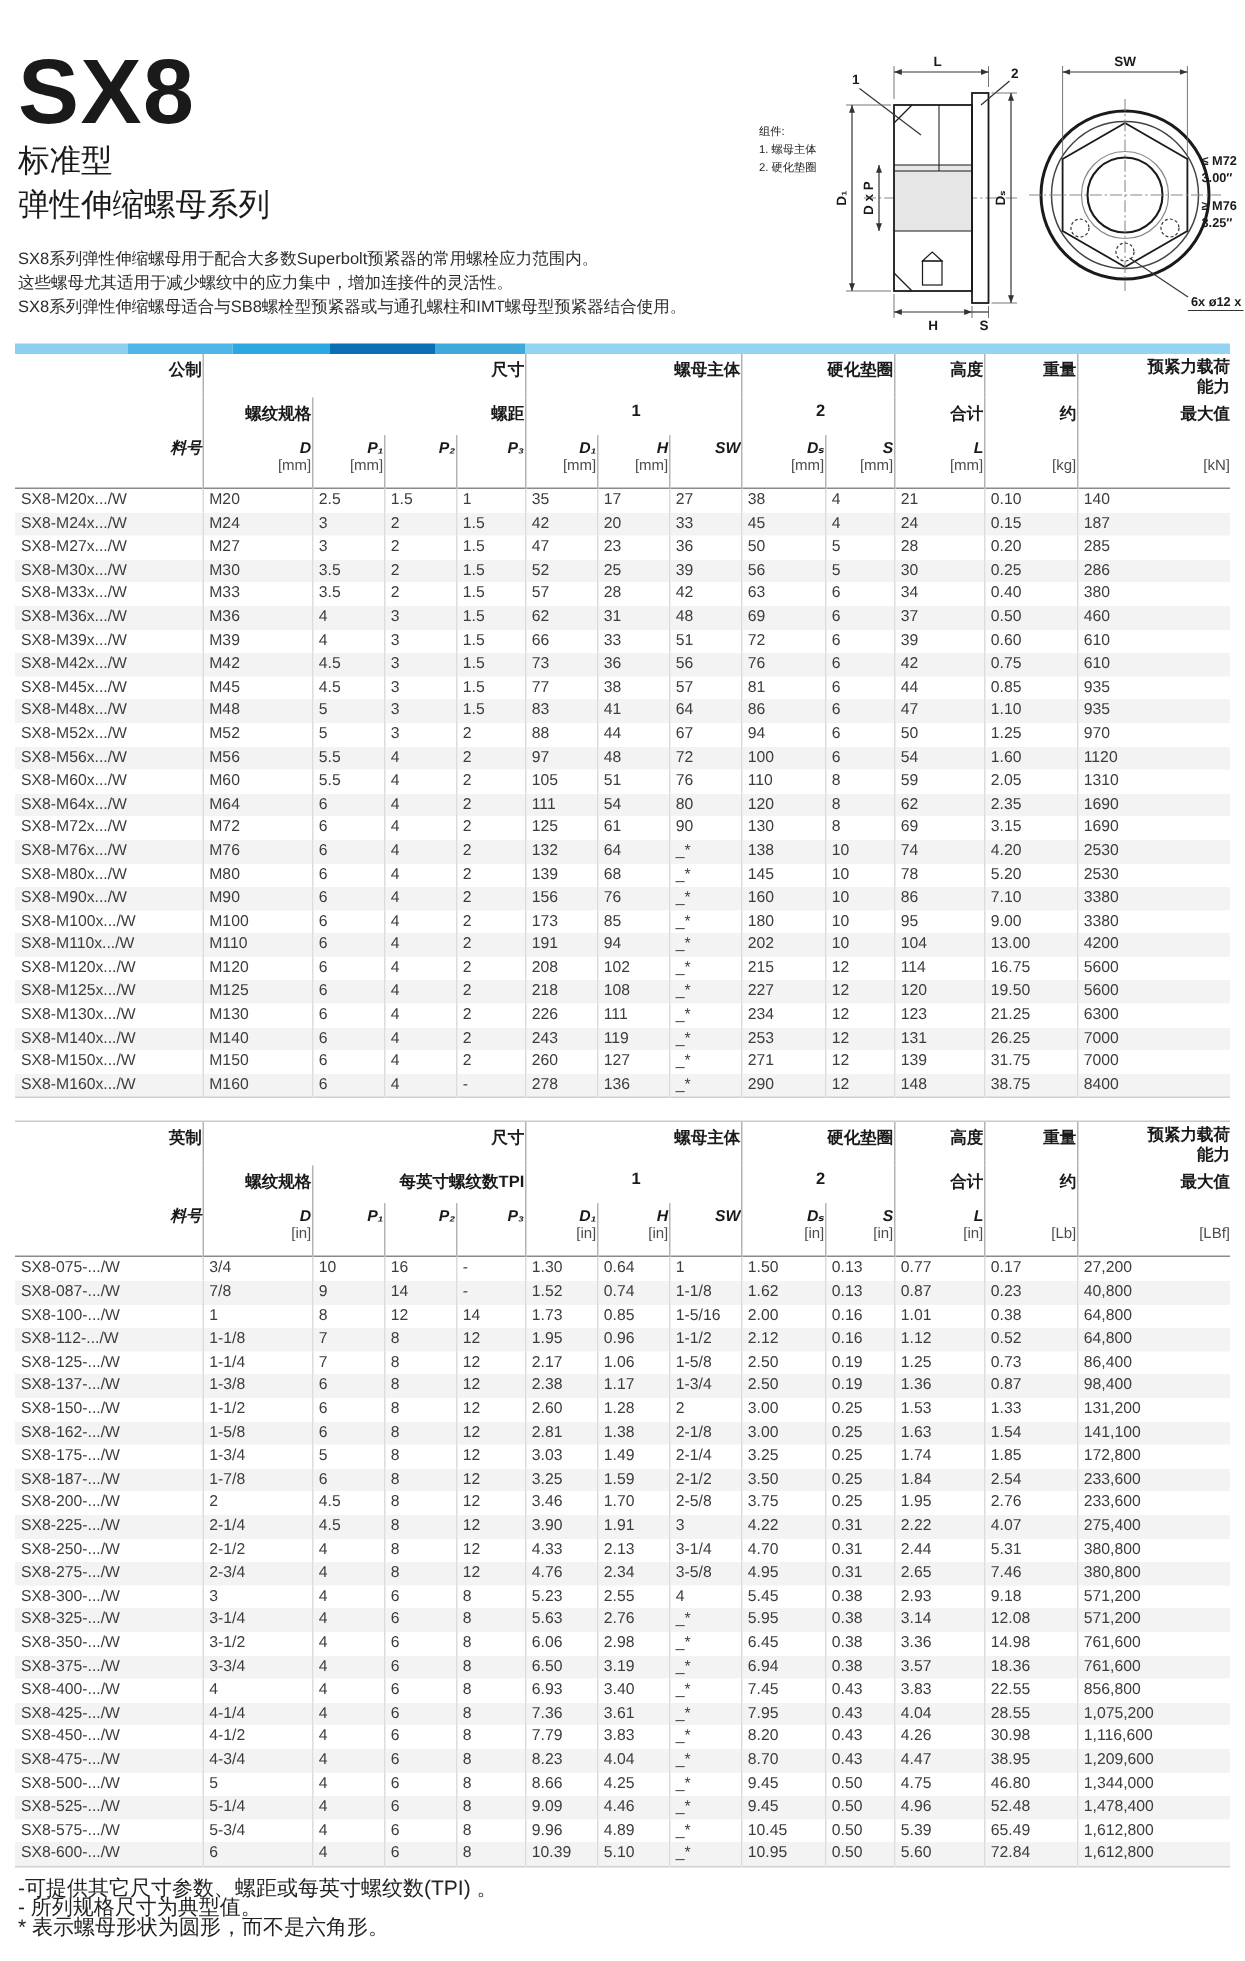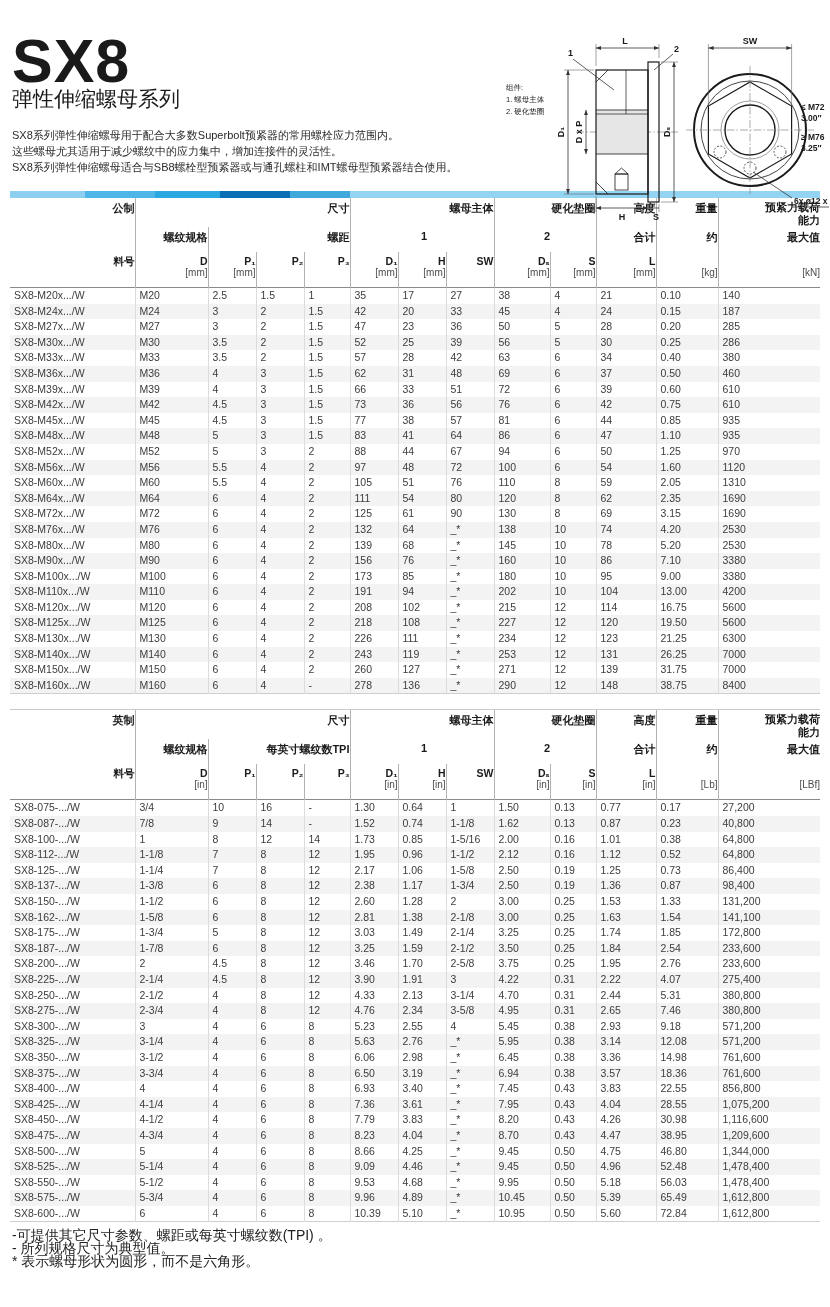--- a/index.html
+++ b/index.html
@@ -34,39 +34,40 @@
         font-size:10.5px;border-bottom:1px solid #cfcfcf;}
   .spec thead{border-bottom:1px solid #8a8a8a;}
   .spec th{font-weight:bold;text-align:right;vertical-align:top;padding:3px 0 0 4px;
            overflow:hidden;white-space:normal;}
   .spec tr.hr1 th{height:23px;font-size:11px;}
   .spec tr.hr2 th{height:22px;font-size:11px;}
   .spec tr.hr3 th{height:32px;font-size:10.5px;white-space:nowrap;}
   .spec th.vb{border-left:1px solid #b3b3b3;}
   .spec th.center{text-align:center;}
   .wrapNarrow{display:inline-block;width:60px;line-height:13px;}
-  .cl{display:block;line-height:12px;min-height:12px;}
+  .cl{display:block;line-height:12px;min-height:12px;font-style:italic;}
   .cu{display:block;font-weight:400;color:#4c4c4c;font-size:10px;line-height:12px;}
   .spec tbody td{height:15.6px;line-height:15.6px;padding:0 0 0 4px;color:#3c3c3c;
                  white-space:nowrap;overflow:hidden;}
   .spec tbody td + td{border-left:1px solid #dcdcdc;}
   .spec tbody tr:nth-child(even){background:#f3f3f3;}
   .spec.topline thead tr:first-child th{border-top:1px solid #c9c9c9;margin-top:44px;}
   .table-gap{height:15px;}
 
   
   .footnotes{margin:7px 0 0 12px;font-size:14px;line-height:13px;color:#222;}
 </style>
 </head>
 <body>
 
 <div class="page">
 
   <div class="titleblock">
     <h1 class="main-title">SX8</h1>
+    <p class="sub-title first">标准型</p>
     <p class="sub-title">弹性伸缩螺母系列</p>
   </div>
   <div class="description">
     <div>SX8系列弹性伸缩螺母用于配合大多数Superbolt预紧器的常用螺栓应力范围内。</div>
     <div>这些螺母尤其适用于减少螺纹中的应力集中，增加连接件的灵活性。</div>
     <div>SX8系列弹性伸缩螺母适合与SB8螺栓型预紧器或与通孔螺柱和IMT螺母型预紧器结合使用。</div>
   </div>
 
   <svg class="diagram" viewBox="0 0 332 196">
     <defs>
@@ -1095,35 +1096,20 @@
           <td>9.09</td>
           <td>4.46</td>
           <td>_*</td>
           <td>9.45</td>
           <td>0.50</td>
           <td>4.96</td>
           <td>52.48</td>
           <td>1,478,400</td>
         </tr>
         <tr>
-          <td>SX8-550-.../W</td>
-          <td>5-1/2</td>
-          <td>4</td>
-          <td>6</td>
-          <td>8</td>
-          <td>9.53</td>
-          <td>4.68</td>
-          <td>_*</td>
-          <td>9.95</td>
-          <td>0.50</td>
-          <td>5.18</td>
-          <td>56.03</td>
-          <td>1,478,400</td>
-        </tr>
-        <tr>
           <td>SX8-575-.../W</td>
           <td>5-3/4</td>
           <td>4</td>
           <td>6</td>
           <td>8</td>
           <td>9.96</td>
           <td>4.89</td>
           <td>_*</td>
           <td>10.45</td>
           <td>0.50</td>

